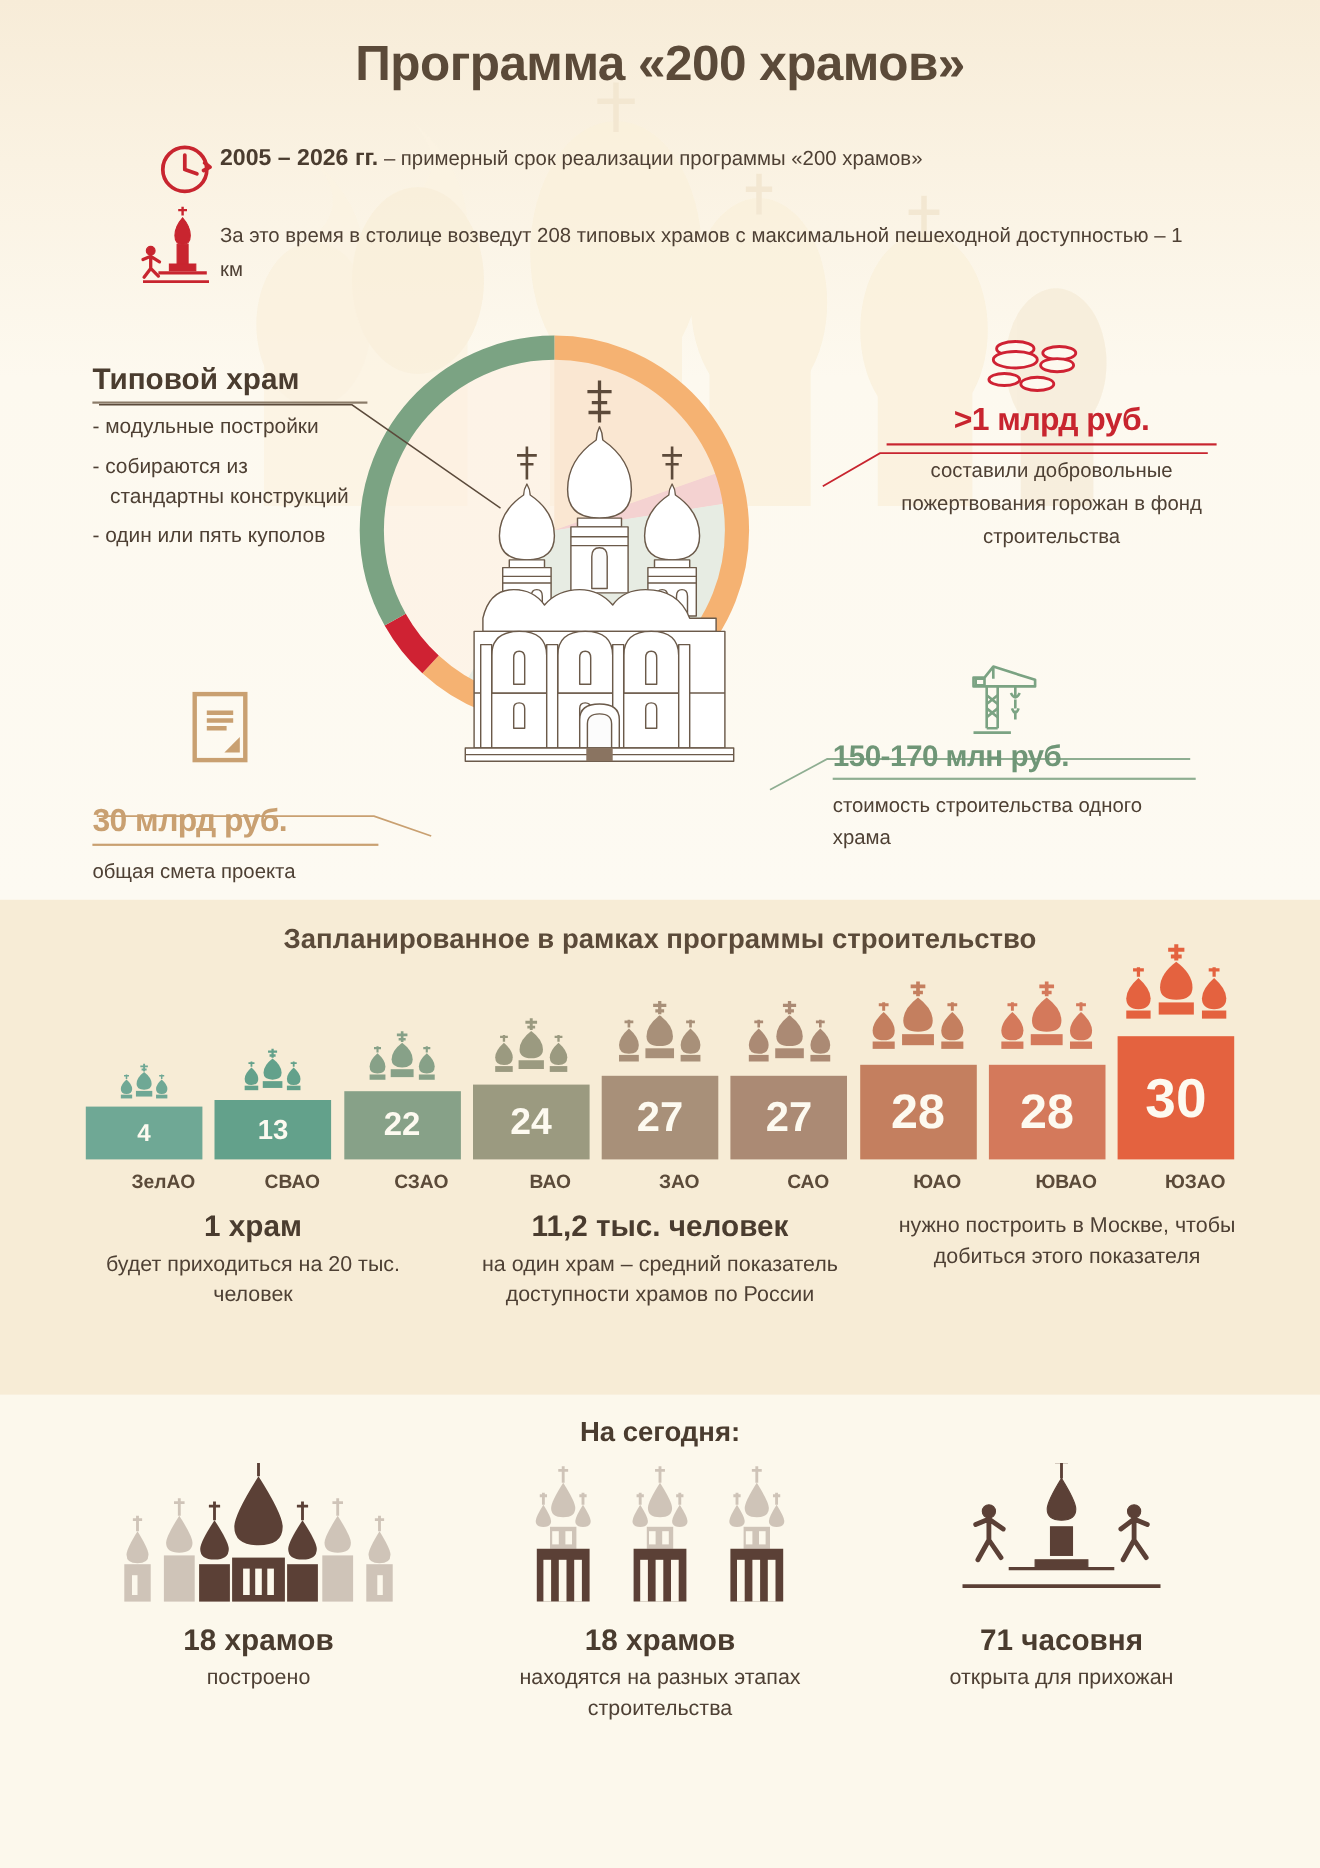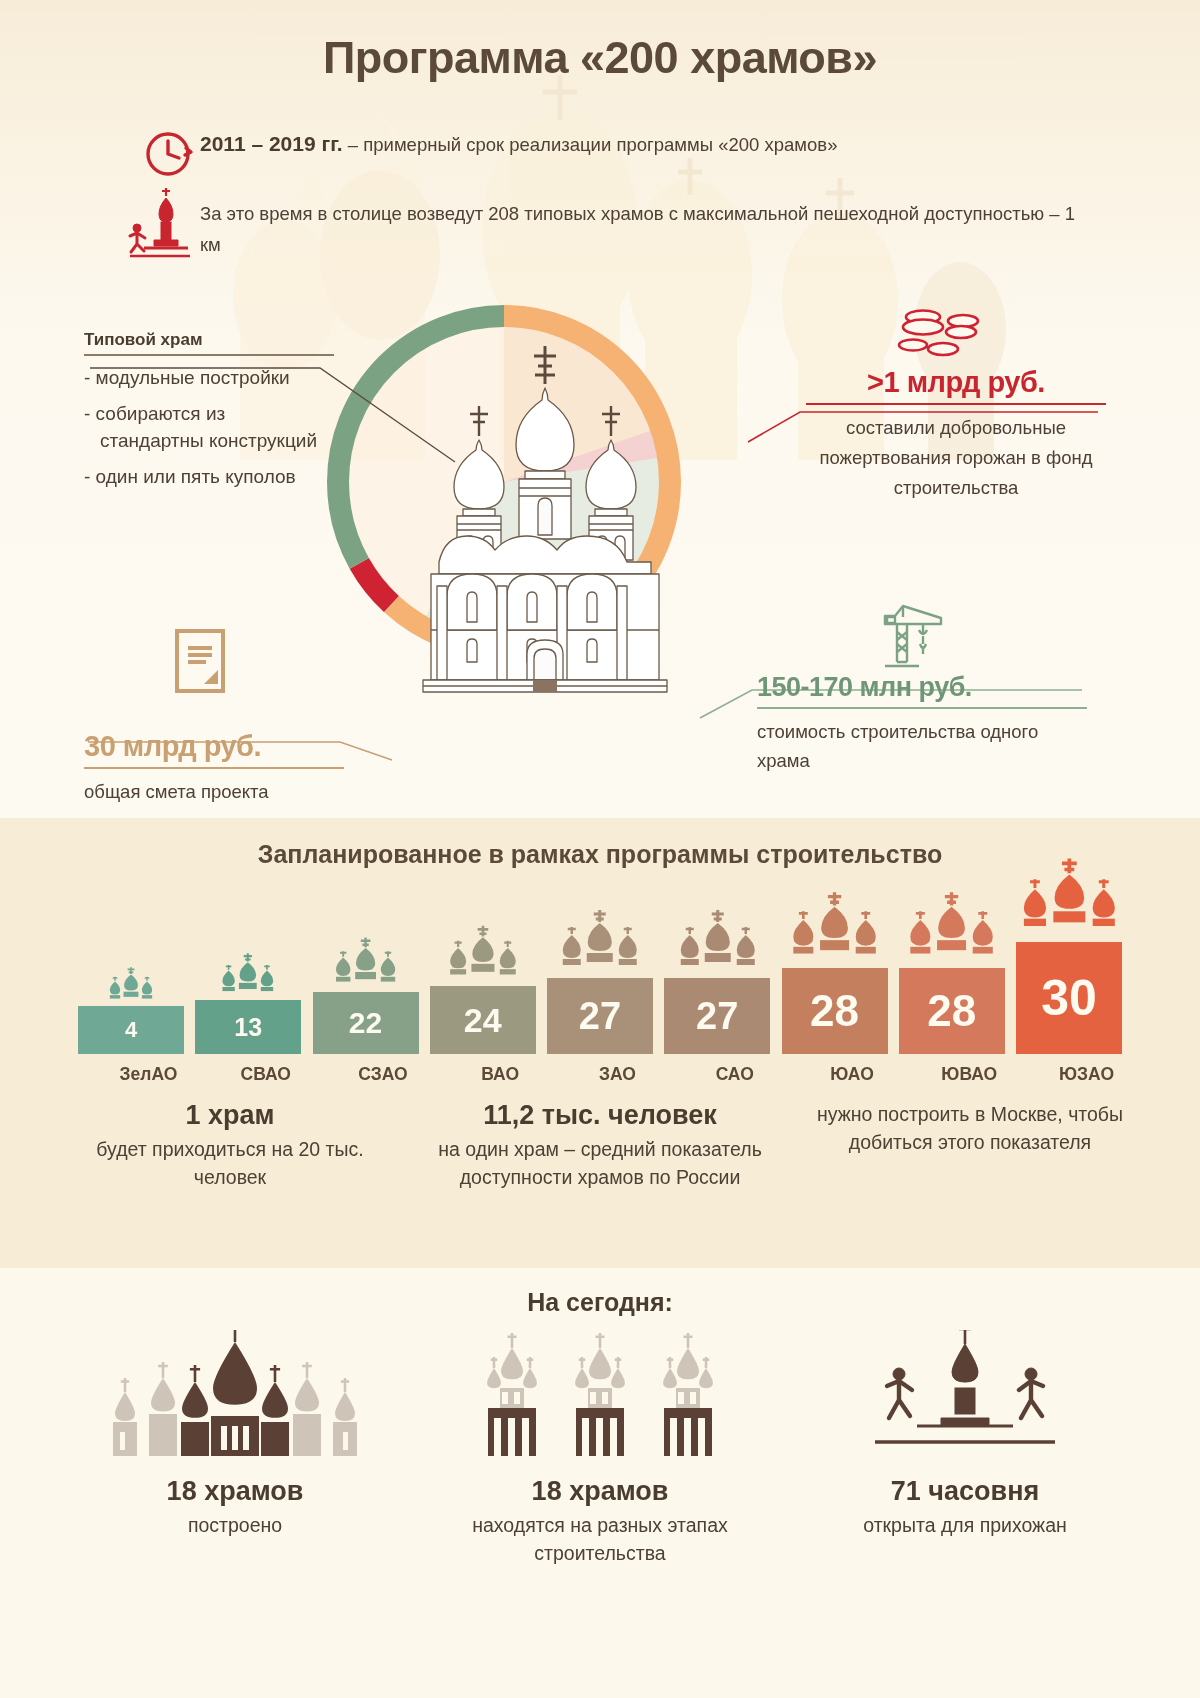--- a/index.html
+++ b/index.html
@@ -50,21 +50,21 @@
   .church-main { position: absolute; left: 395px; top: 330px; width: 300px; height: 370px; }
 
   
   .callout { position: absolute; }
   .co-head { font-weight: bold; }
   .co-rule { height: 2px; margin: 4px 0 8px 0; }
   .co-body { font-size: 18.5px; line-height: 27px; color: #4e4034; }
 
   
   .co-type { left: 84px; top: 330px; width: 250px; }
-  .co-type .co-head { font-size: 17px; color: #4a3c2f; }
+  .co-type .co-head { font-size: 27px; color: #4a3c2f; }
   .co-type .co-rule { background: #8a7b68; }
   .co-type ul { list-style: none; }
   .co-type li { font-size: 19px; line-height: 27.5px; color: #4e4034; margin-bottom: 8px;
                 padding-left: 16px; text-indent: -16px; }
 
   
   .co-donate { left: 806px; top: 366px; width: 300px; text-align: center; }
   .co-donate .co-head { font-size: 29px; color: #c8252f; white-space: nowrap; letter-spacing: -0.5px; }
   .co-donate .co-rule { background: #c8252f; }
   .co-donate .co-body { line-height: 30px; }
@@ -156,21 +156,21 @@
 
   <div class="hdr-row hdr-1">
     <div class="hdr-ico">
       <svg viewBox="0 0 62 62" width="62" height="62">
         <circle cx="30" cy="32" r="20" fill="none" stroke="#c8252f" stroke-width="3.4"></circle>
         <path d="M30 32 L30 19 M30 32 L41 36" stroke="#c8252f" stroke-width="3.4" stroke-linecap="round" fill="none"></path>
         <path d="M48 26 L53 30 L47 33" fill="none" stroke="#c8252f" stroke-width="3.4" stroke-linecap="round" stroke-linejoin="round"></path>
       </svg>
     </div>
     <div class="hdr-txt">
-      <b>2011 – 2019 гг.</b><span> – примерный срок реализации программы «200 храмов»</span>
+      <b>2005 – 2026 гг.</b><span> – примерный срок реализации программы «200 храмов»</span>
     </div>
   </div>
 
   <div class="hdr-row hdr-2">
     <div class="hdr-ico" style="width:80px;height:76px;">
       <svg viewBox="0 0 80 76" width="80" height="76">
         <g stroke="#c8252f" fill="#c8252f">
           <path d="M46 10 L46 2 M42 5 L50 5" stroke-width="2.2" fill="none"></path>
           <path d="M46 12 q-7 8 -7 16 q0 8 7 8 q7 0 7 -8 q0 -8 -7 -16 z"></path>
           <rect x="41" y="36" width="10" height="18"></rect>

